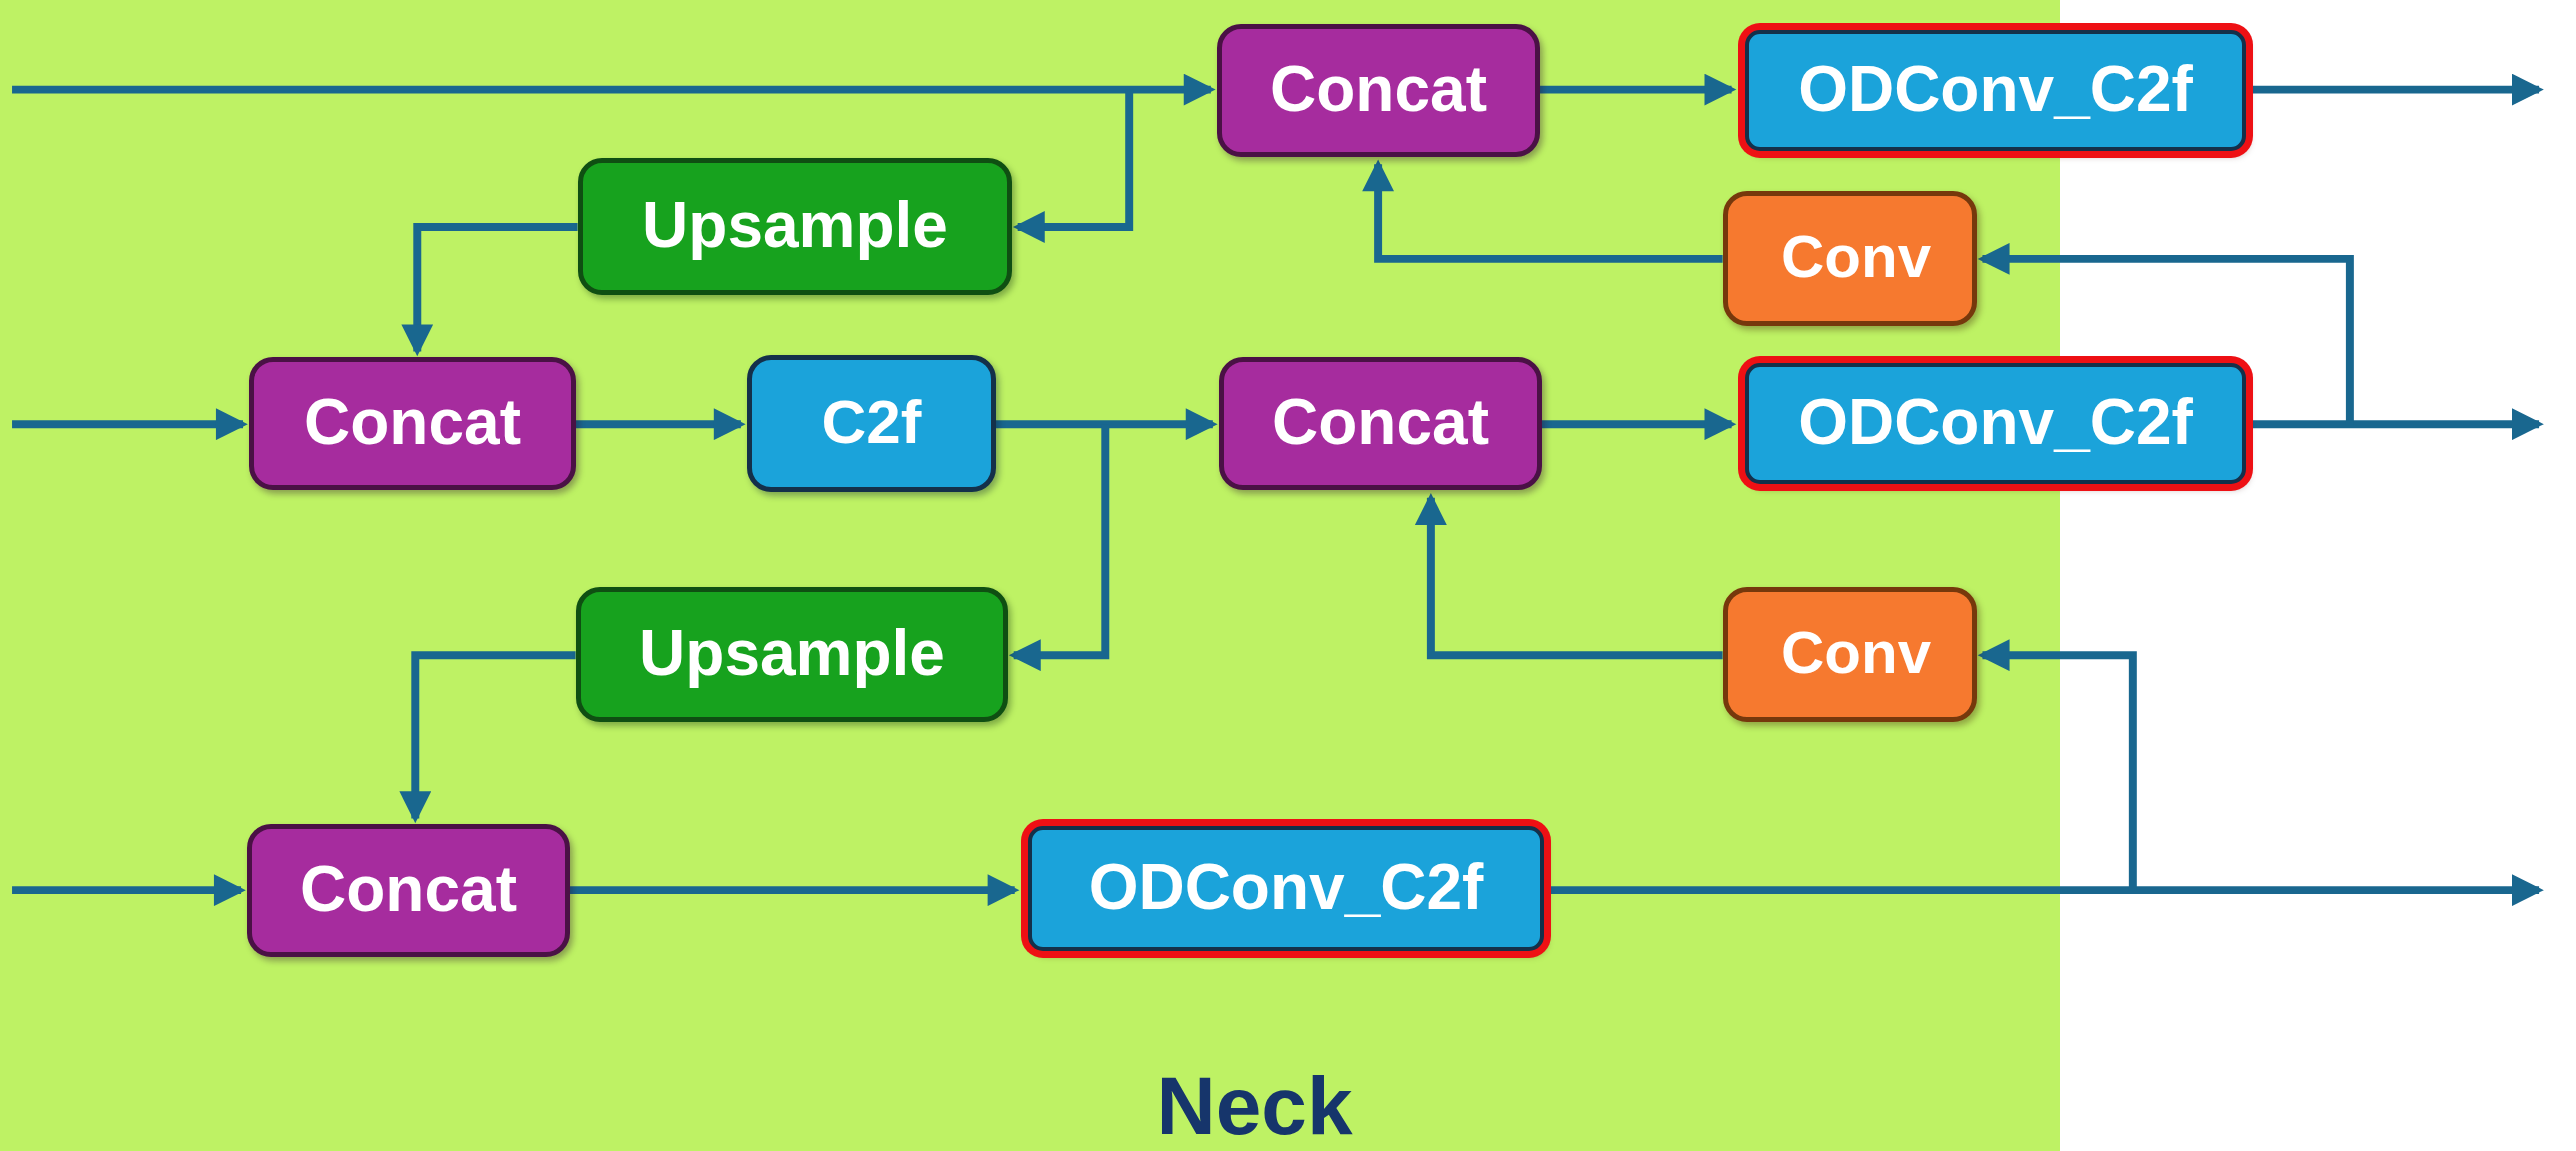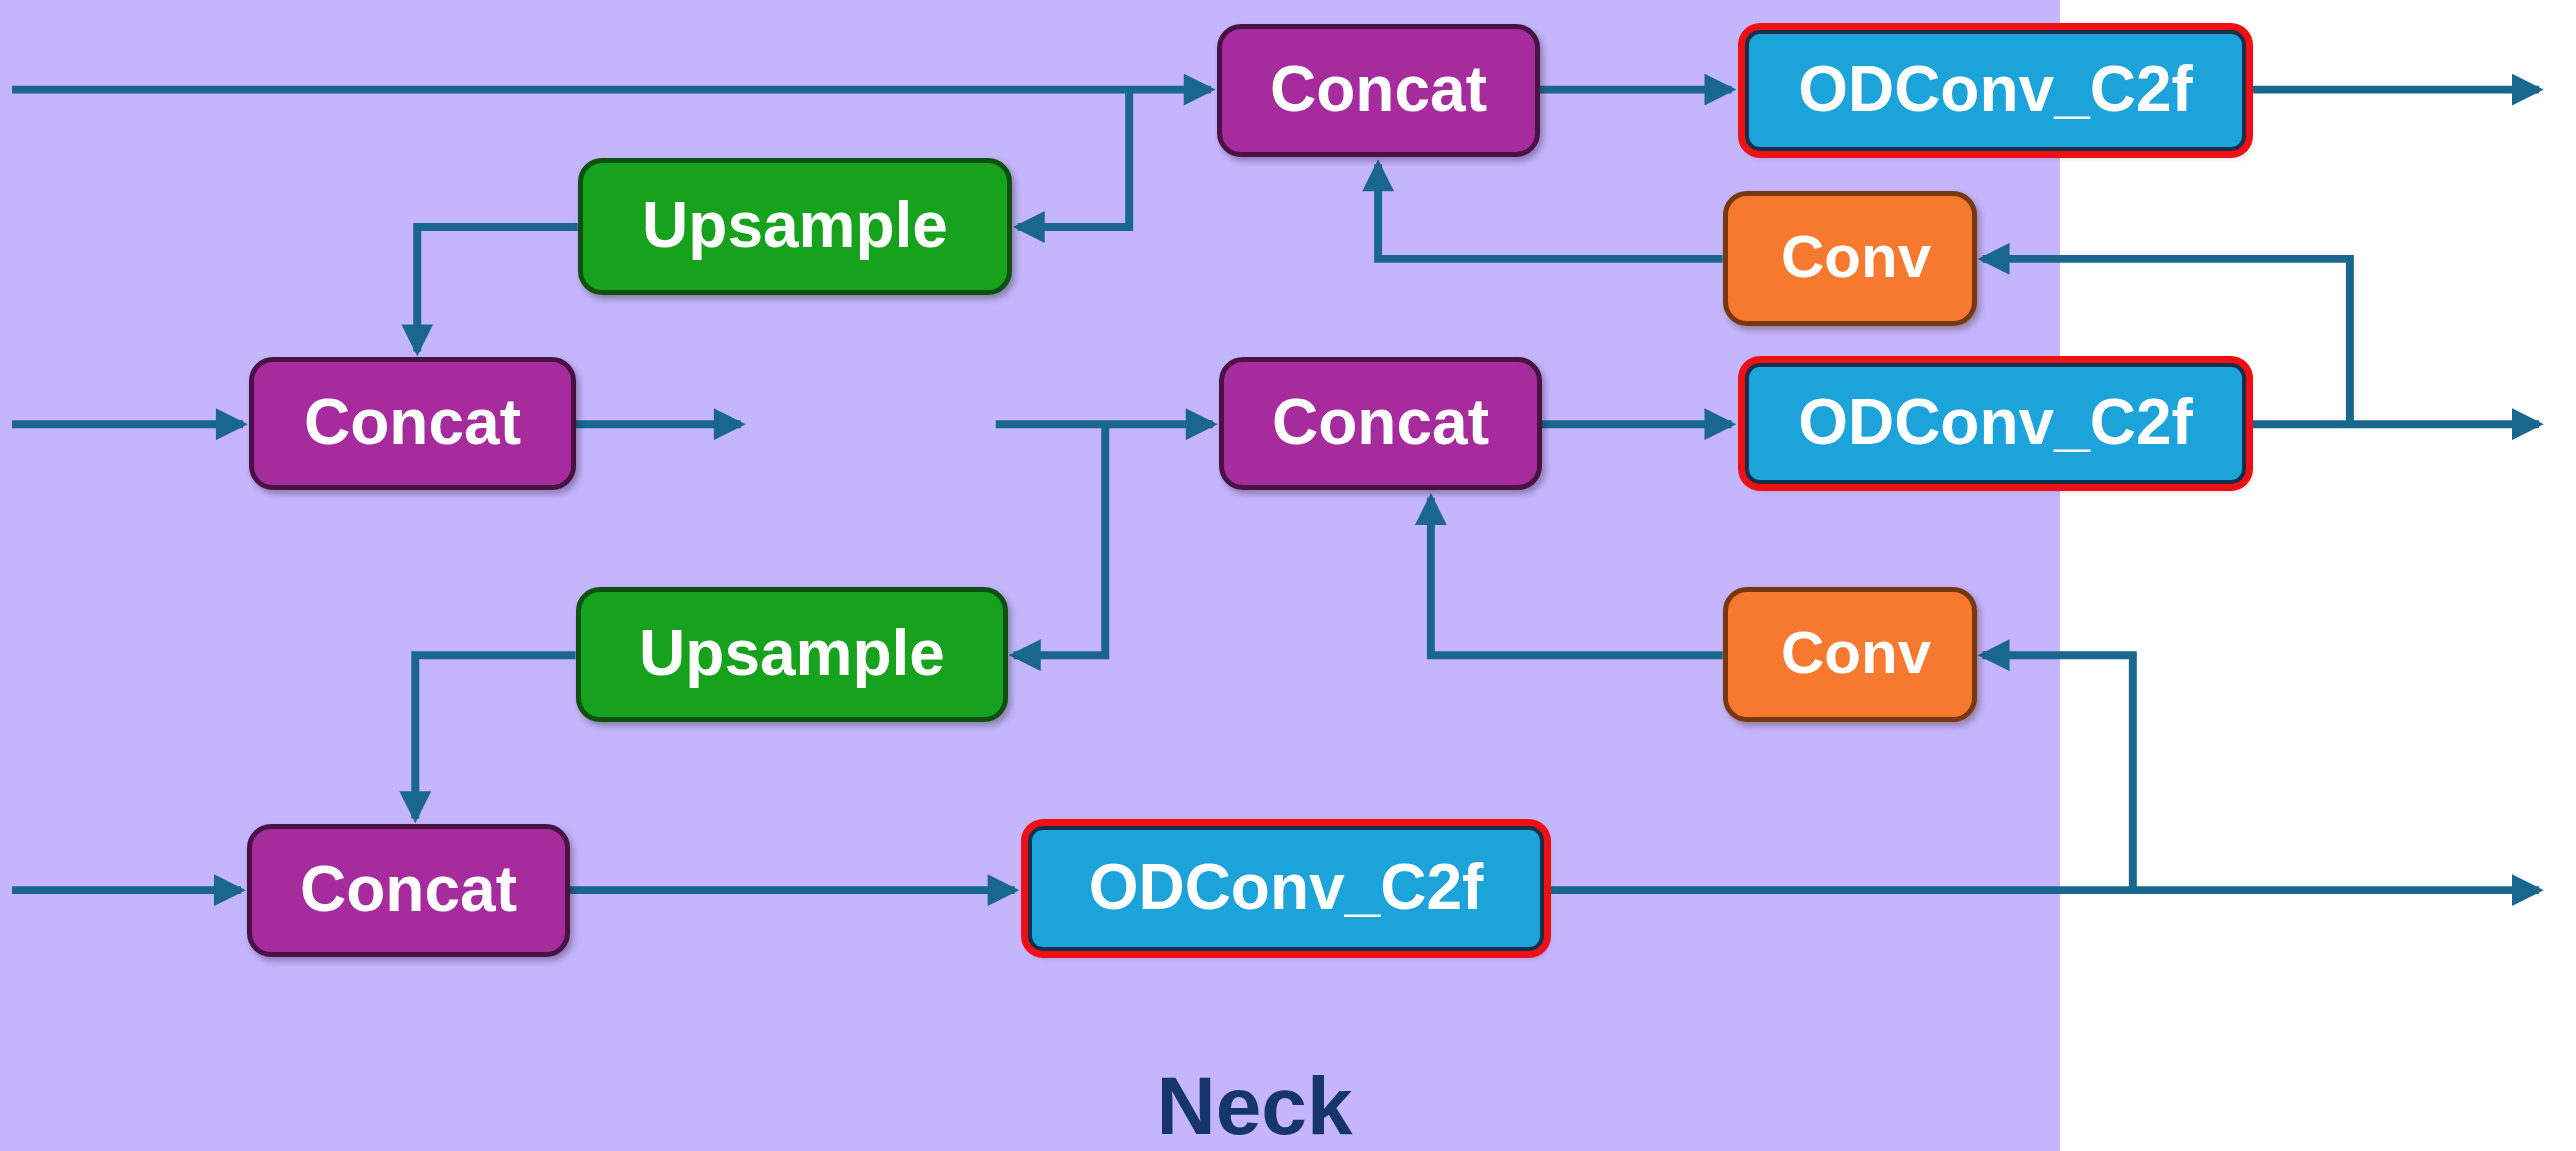--- a/index.html
+++ b/index.html
@@ -8,21 +8,21 @@
     background: #ffffff;
     width: 2576px;
     height: 1151px;
     overflow: hidden;
     font-family: "Liberation Sans", sans-serif;
   }
   .canvas {
     position: relative;
     width: 2060px;
     height: 1151px;
-    background: #c4b5fd;
+    background: #bef264;
   }
   #connector-layer {
     position: absolute;
     left: 0; top: 0;
     width: 2576px;
     height: 1151px;
     overflow: visible;
   }
   .connector {
     fill: none;
@@ -133,20 +133,23 @@
   </div>
 
   <div class="node conv" style="left:1723px; top:191px; width:254px; height:135px;">
     <span class="node-label">Conv</span>
   </div>
 
   <div class="node concat" style="left:249px; top:357px; width:327px; height:133px;">
     <span class="node-label">Concat</span>
   </div>
 
+  <div class="node c2f" style="left:747px; top:355px; width:249px; height:137px;">
+    <span class="node-label">C2f</span>
+  </div>
 
   <div class="node concat" style="left:1219px; top:357px; width:323px; height:133px;">
     <span class="node-label">Concat</span>
   </div>
 
   <div class="node odconv" style="left:1745px; top:363px; width:501px; height:121px;">
     <span class="node-label">ODConv_C2f</span>
   </div>
 
   <div class="node upsample" style="left:576px; top:587px; width:432px; height:135px;">

